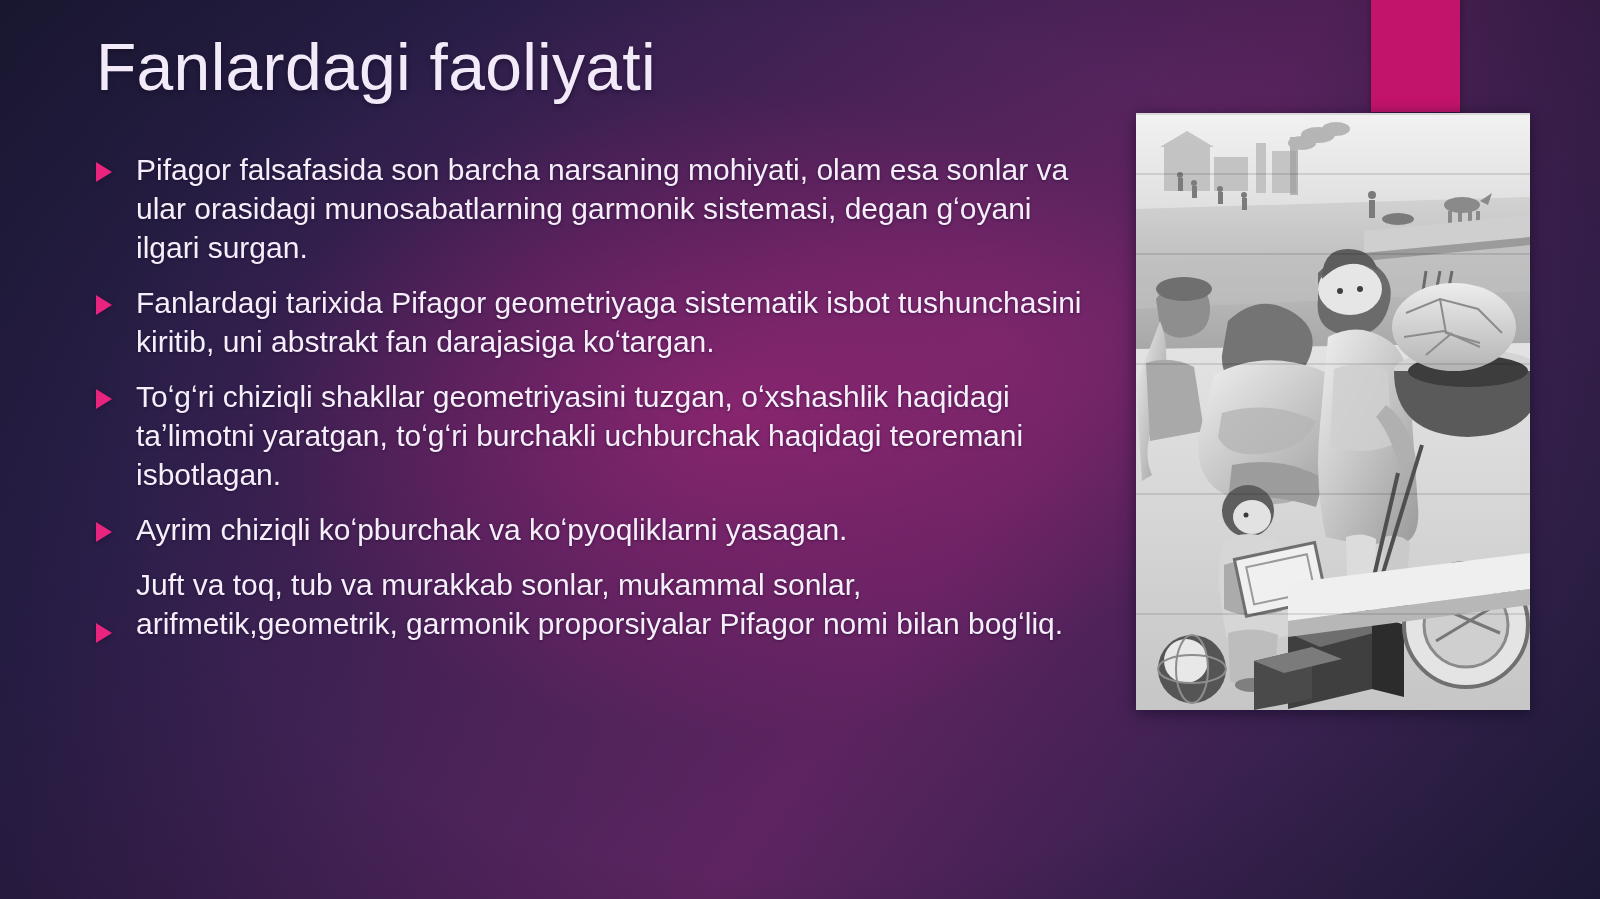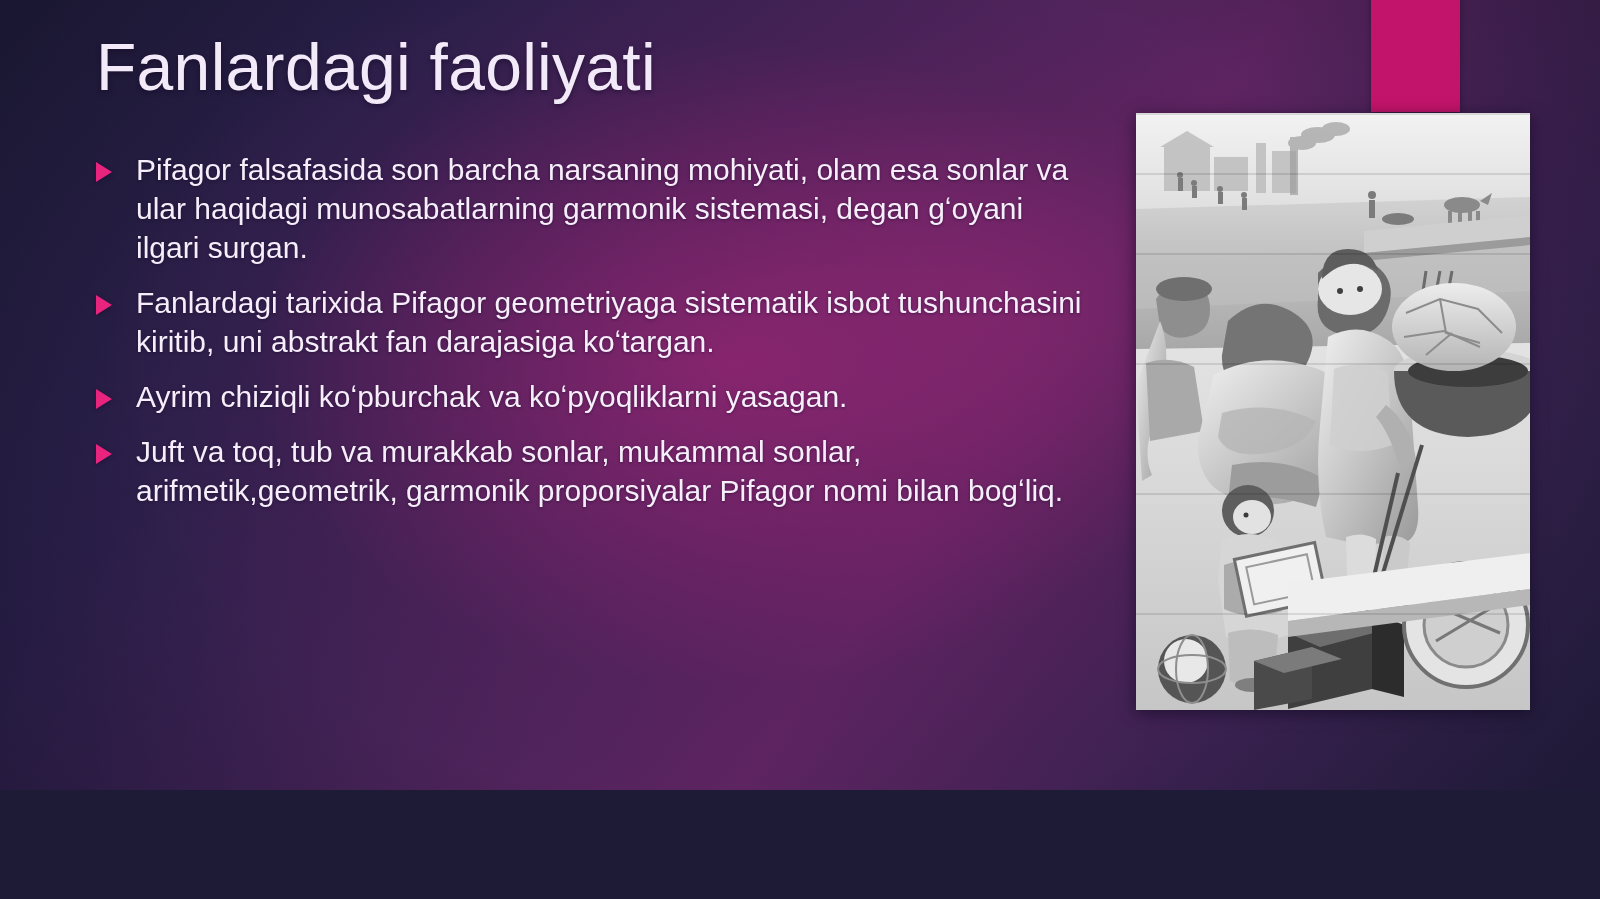--- a/index.html
+++ b/index.html
@@ -7,21 +7,21 @@
     padding: 0;
     background: #1d1b35;
   }
   body {
     font-family: "Liberation Sans", sans-serif;
   }
 
   .slide {
     position: relative;
     width: 1600px;
-    height: 790px;
+    height: 899px;
     overflow: hidden;
     background: #2a1f45;
   }
 
   
   .bg-base {
     position: absolute;
     inset: 0;
     background:
       linear-gradient(125deg, #1e1b38 0%, #2b1f4a 22%, #4a2359 45%, #5d2461 60%, #3a2150 80%, #241f40 100%);
@@ -76,21 +76,21 @@
     left: 96px;
     top: 150px;
     width: 990px;
   }
 
   .bullet-row {
     display: flex;
     align-items: flex-start;
     margin-bottom: 16px;
   }
-  .bullet-row:last-child { margin-bottom: 0; }
+  .bullet-row:last-child { margin-bottom: 0; align-items: flex-end; }
 
   .bullet-marker {
     flex: 0 0 auto;
     width: 40px;
     padding-top: 12px;
     display: flex;
     justify-content: flex-start;
   }
   .tri {
     width: 0;
@@ -135,30 +135,36 @@
   <div class="accent-bar"></div>
 
   <div class="title">Fanlardagi faoliyati</div>
 
   <div class="body-block">
 
     <div class="bullet-row">
       <span class="bullet-marker">
           <span class="tri"></span>
         </span>
-      <span class="bullet-text">Pifagor falsafasida son barcha narsaning mohiyati, olam esa sonlar va ular haqidagi munosabatlarning garmonik sistemasi, degan gʻoyani ilgari surgan.</span>
+      <span class="bullet-text">Pifagor falsafasida son barcha narsaning mohiyati, olam esa sonlar va ular orasidagi munosabatlarning garmonik sistemasi, degan gʻoyani ilgari surgan.</span>
     </div>
 
     <div class="bullet-row">
       <span class="bullet-marker">
           <span class="tri"></span>
         </span>
       <span class="bullet-text">Fanlardagi  tarixida Pifagor geometriyaga  sistematik isbot tushunchasini  kiritib, uni  abstrakt fan darajasiga  koʻtargan.</span>
     </div>
 
+    <div class="bullet-row">
+      <span class="bullet-marker">
+          <span class="tri"></span>
+        </span>
+      <span class="bullet-text">Toʻgʻri  chiziqli shakllar geometriyasini  tuzgan, oʻxshashlik haqidagi  taʼlimotni  yaratgan, toʻgʻri  burchakli uchburchak haqidagi teoremani  isbotlagan.</span>
+    </div>
 
     <div class="bullet-row">
       <span class="bullet-marker">
           <span class="tri"></span>
         </span>
       <span class="bullet-text">Ayrim chiziqli koʻpburchak  va koʻpyoqliklarni  yasagan.</span>
     </div>
 
     <div class="bullet-row">
       <span class="bullet-marker">

